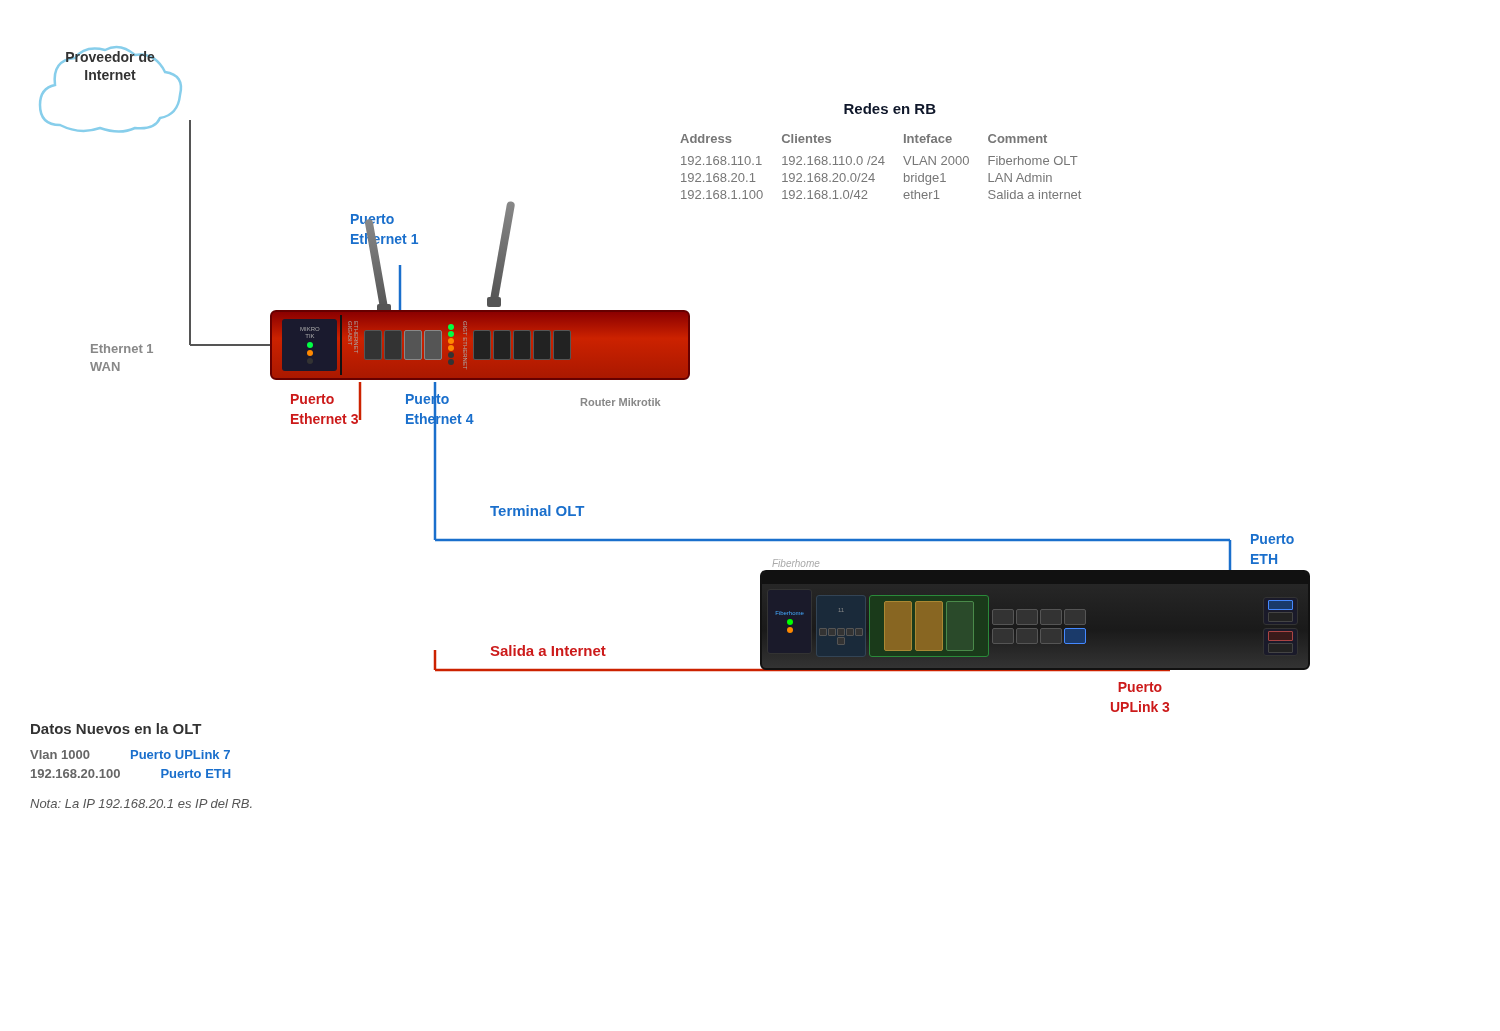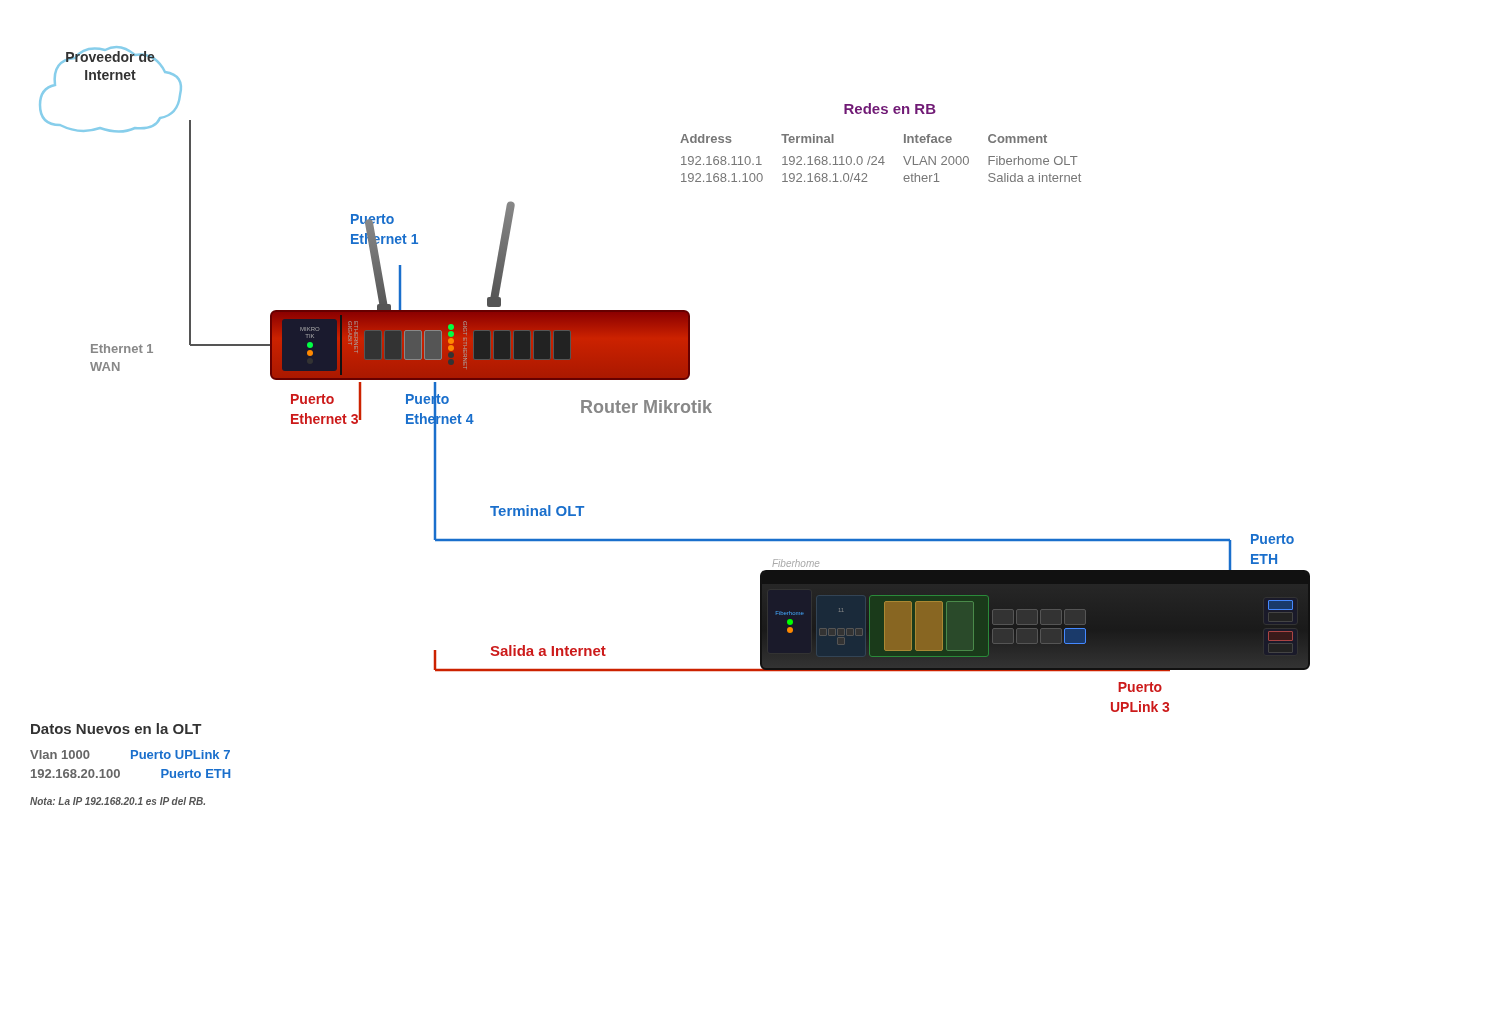--- a/index.html
+++ b/index.html
@@ -191,21 +191,21 @@
 
     
     .table-area {
       position: absolute;
       top: 100px;
       left: 680px;
     }
     .table-title {
       font-size: 15px;
       font-weight: bold;
-      color: #701a75;
+      color: #0f172a;
       text-align: center;
       margin-bottom: 12px;
     }
     .network-table {
       border-collapse: collapse;
       font-size: 13px;
       color: #666;
     }
     .network-table th {
       font-weight: bold;
@@ -240,24 +240,23 @@
     .bottom-item {
       font-size: 13px;
       color: #666;
       font-weight: bold;
     }
     .bottom-item.blue {
       color: #1a6fcc;
     }
     .bottom-note {
       margin-top: 15px;
-      font-size: 10px;
+      font-size: 13px;
       color: #555;
       font-style: italic;
-      font-weight: bold;
     }
   </style>
 </head>
 <body>
 
 <div class="diagram-container">
 
   <svg class="lines-svg">
 
     <line x1="190" y1="120" x2="190" y2="345" stroke="#555" stroke-width="2"></line>
@@ -328,21 +327,21 @@
       <div class="port-group">
         <div class="port"></div>
         <div class="port"></div>
         <div class="port"></div>
         <div class="port"></div>
         <div class="port"></div>
       </div>
     </div>
   </div>
 
-  <div class="label label-gray" style="top:395px; left:580px; font-size:18px;">
+  <div class="label label-gray" style="top:395px; left:580px; font-size:11px;">
     Router Mikrotik
   </div>
 
   <div class="label label-red" style="top:390px; left:290px; font-size:14px;">
     Puerto<br>Ethernet 3
   </div>
 
   <div class="label label-blue" style="top:390px; left:405px; font-size:14px;">
     Puerto<br>Ethernet 4
   </div>
@@ -422,33 +421,39 @@
   <div class="label label-red" style="top:678px; left:1110px; font-size:14px; text-align:center;">
     Puerto<br>UPLink 3
   </div>
 
   <div class="table-area">
     <div class="table-title">Redes en RB</div>
     <table class="network-table">
       <thead>
         <tr>
           <th>Address</th>
-          <th>Terminal</th>
+          <th>Clientes</th>
           <th>Inteface</th>
           <th>Comment</th>
         </tr>
       </thead>
       <tbody>
         <tr>
           <td>192.168.110.1</td>
           <td>192.168.110.0 /24</td>
           <td>VLAN 2000</td>
           <td>Fiberhome OLT</td>
         </tr>
         <tr>
+          <td>192.168.20.1</td>
+          <td>192.168.20.0/24</td>
+          <td>bridge1</td>
+          <td>LAN Admin</td>
+        </tr>
+        <tr>
           <td>192.168.1.100</td>
           <td>192.168.1.0/42</td>
           <td>ether1</td>
           <td>Salida a internet</td>
         </tr>
       </tbody>
     </table>
   </div>
 
   <div class="bottom-data">

